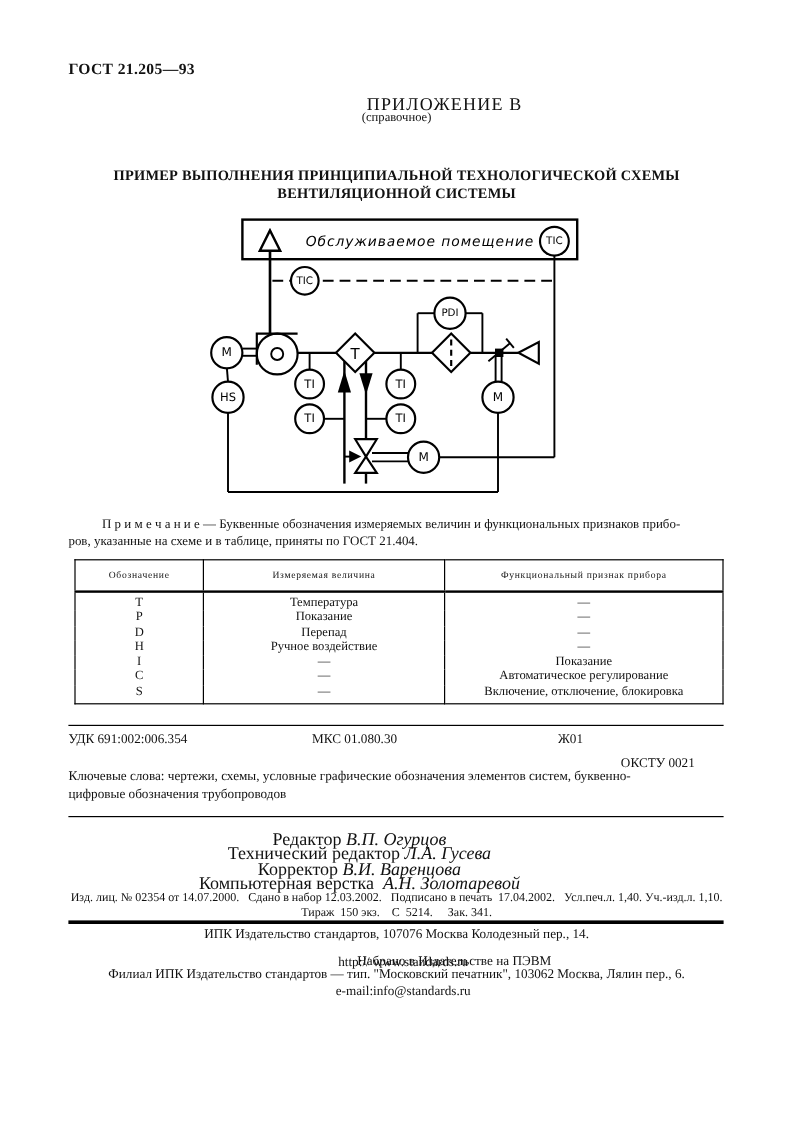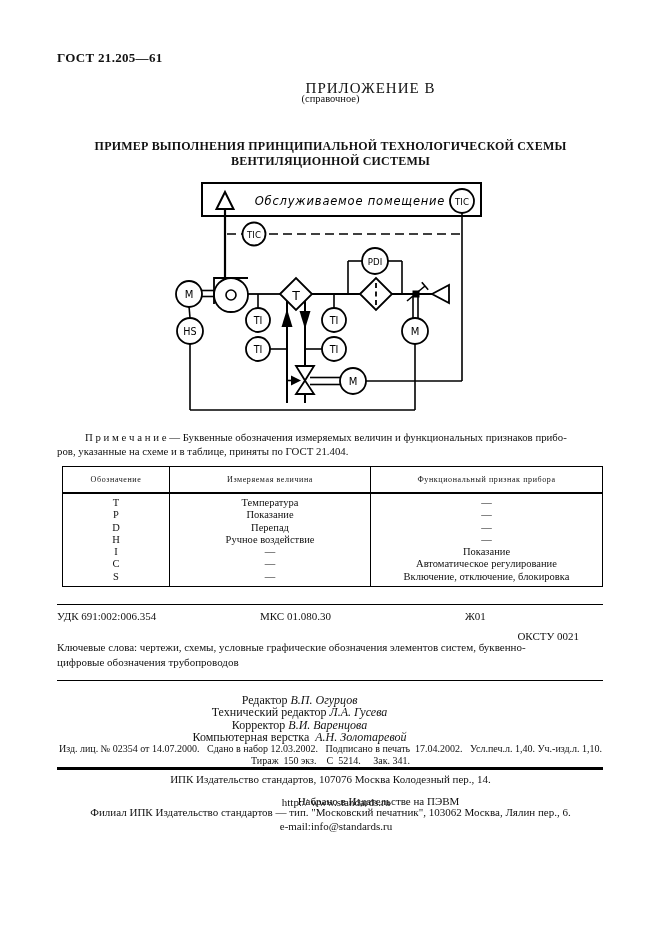--- a/index.html
+++ b/index.html
@@ -24,34 +24,34 @@
   .tbl tbody tr:first-child td{padding-top:3px;}
   .tbl tbody tr:last-child td{border-bottom:1.2px solid #000;padding-bottom:3px;}
   .c1{width:106px;}.c2{width:200px;}.c3{width:231px;}
 
   .rule{left:57px;width:546px;height:0;border-top:1.2px solid #000;}
   .rule-thick{left:57px;width:546px;height:2.6px;background:#000;}
   .udk-row{top:610px;left:57px;width:546px;height:14px;font-size:11px;}
   .udk-row span{position:absolute;top:0;}
   .keywords{left:57px;width:548px;font-size:11px;line-height:15px;white-space:pre;}
   .kw1{top:640px;}.kw2{top:655px;}
-  .credits{left:0;width:599px;text-align:center;font-size:12px;line-height:12.4px;}
+  .credits{left:0;width:599px;text-align:center;font-size:15px;line-height:12.4px;}
   .credits .name{font-style:italic;}
   .imprint{left:0;width:661px;text-align:center;font-size:10px;white-space:pre;}
   .pub{left:0;width:661px;text-align:center;font-size:11px;white-space:pre;}
   svg text{font-family:"DejaVu Sans",sans-serif;fill:#000;}
   .room-lbl{font-size:11.5px;font-style:italic;letter-spacing:.8px;}
   .i8{font-size:8.6px;}.i9{font-size:9.6px;}.i10{font-size:10px;}.i13{font-size:12.5px;}
 </style>
 </head>
 <body>
 
 <div id="page">
 
-  <div class="abs gost-num">ГОСТ 21.205—61</div>
+  <div class="abs gost-num">ГОСТ 21.205—93</div>
   <div class="abs ctr apx-title">ПРИЛОЖЕНИЕ В</div>
   <div class="abs ctr apx-sub">(справочное)</div>
   <div class="abs ctr main-title">
     <div>ПРИМЕР ВЫПОЛНЕНИЯ ПРИНЦИПИАЛЬНОЙ ТЕХНОЛОГИЧЕСКОЙ СХЕМЫ</div>
     <div>ВЕНТИЛЯЦИОННОЙ СИСТЕМЫ</div>
   </div>
 
   <svg class="abs" style="left:150px;top:178px;" width="362" height="250" viewBox="150 178 362 250">
     <g stroke="#000" fill="none" stroke-width="1.6">
 

